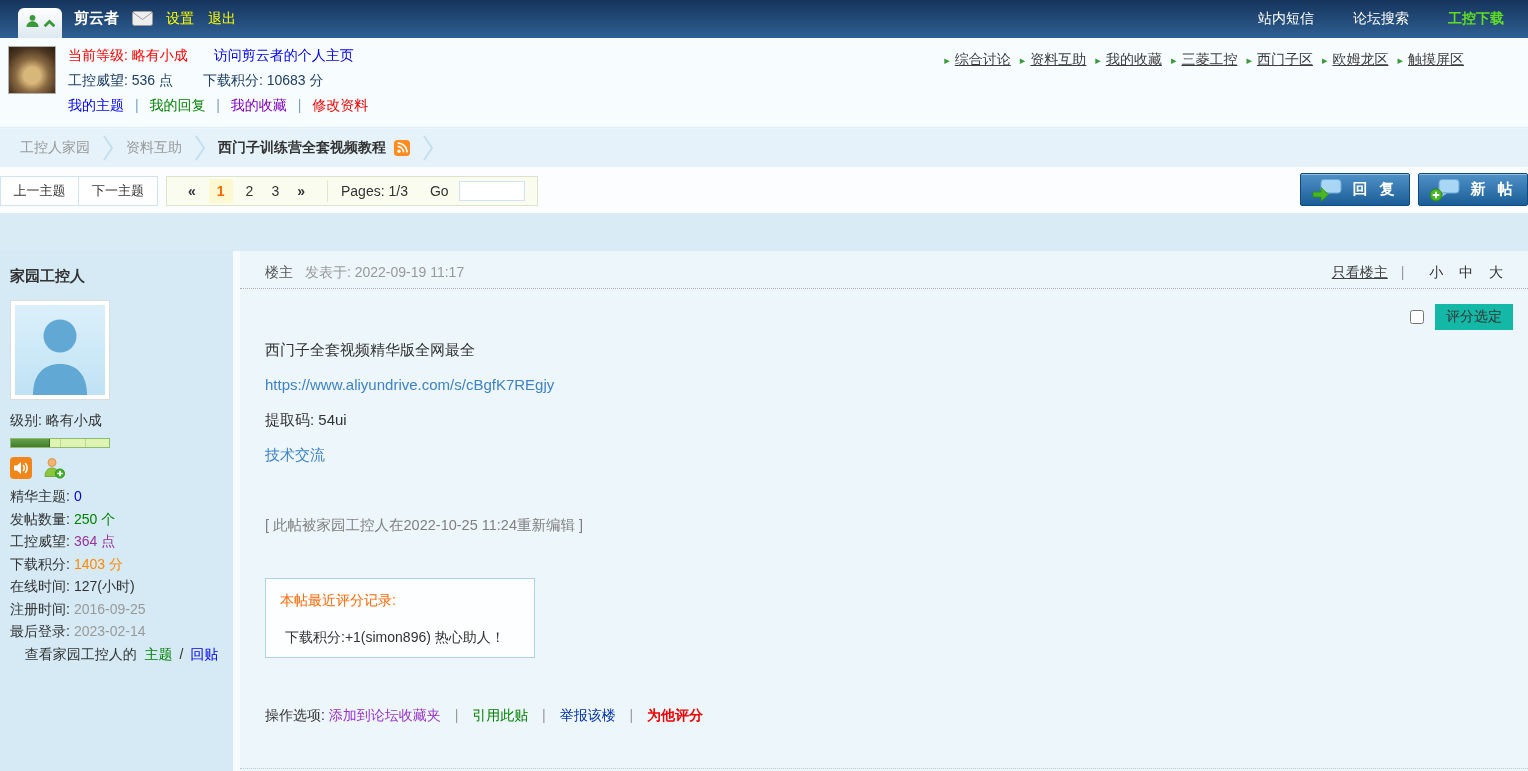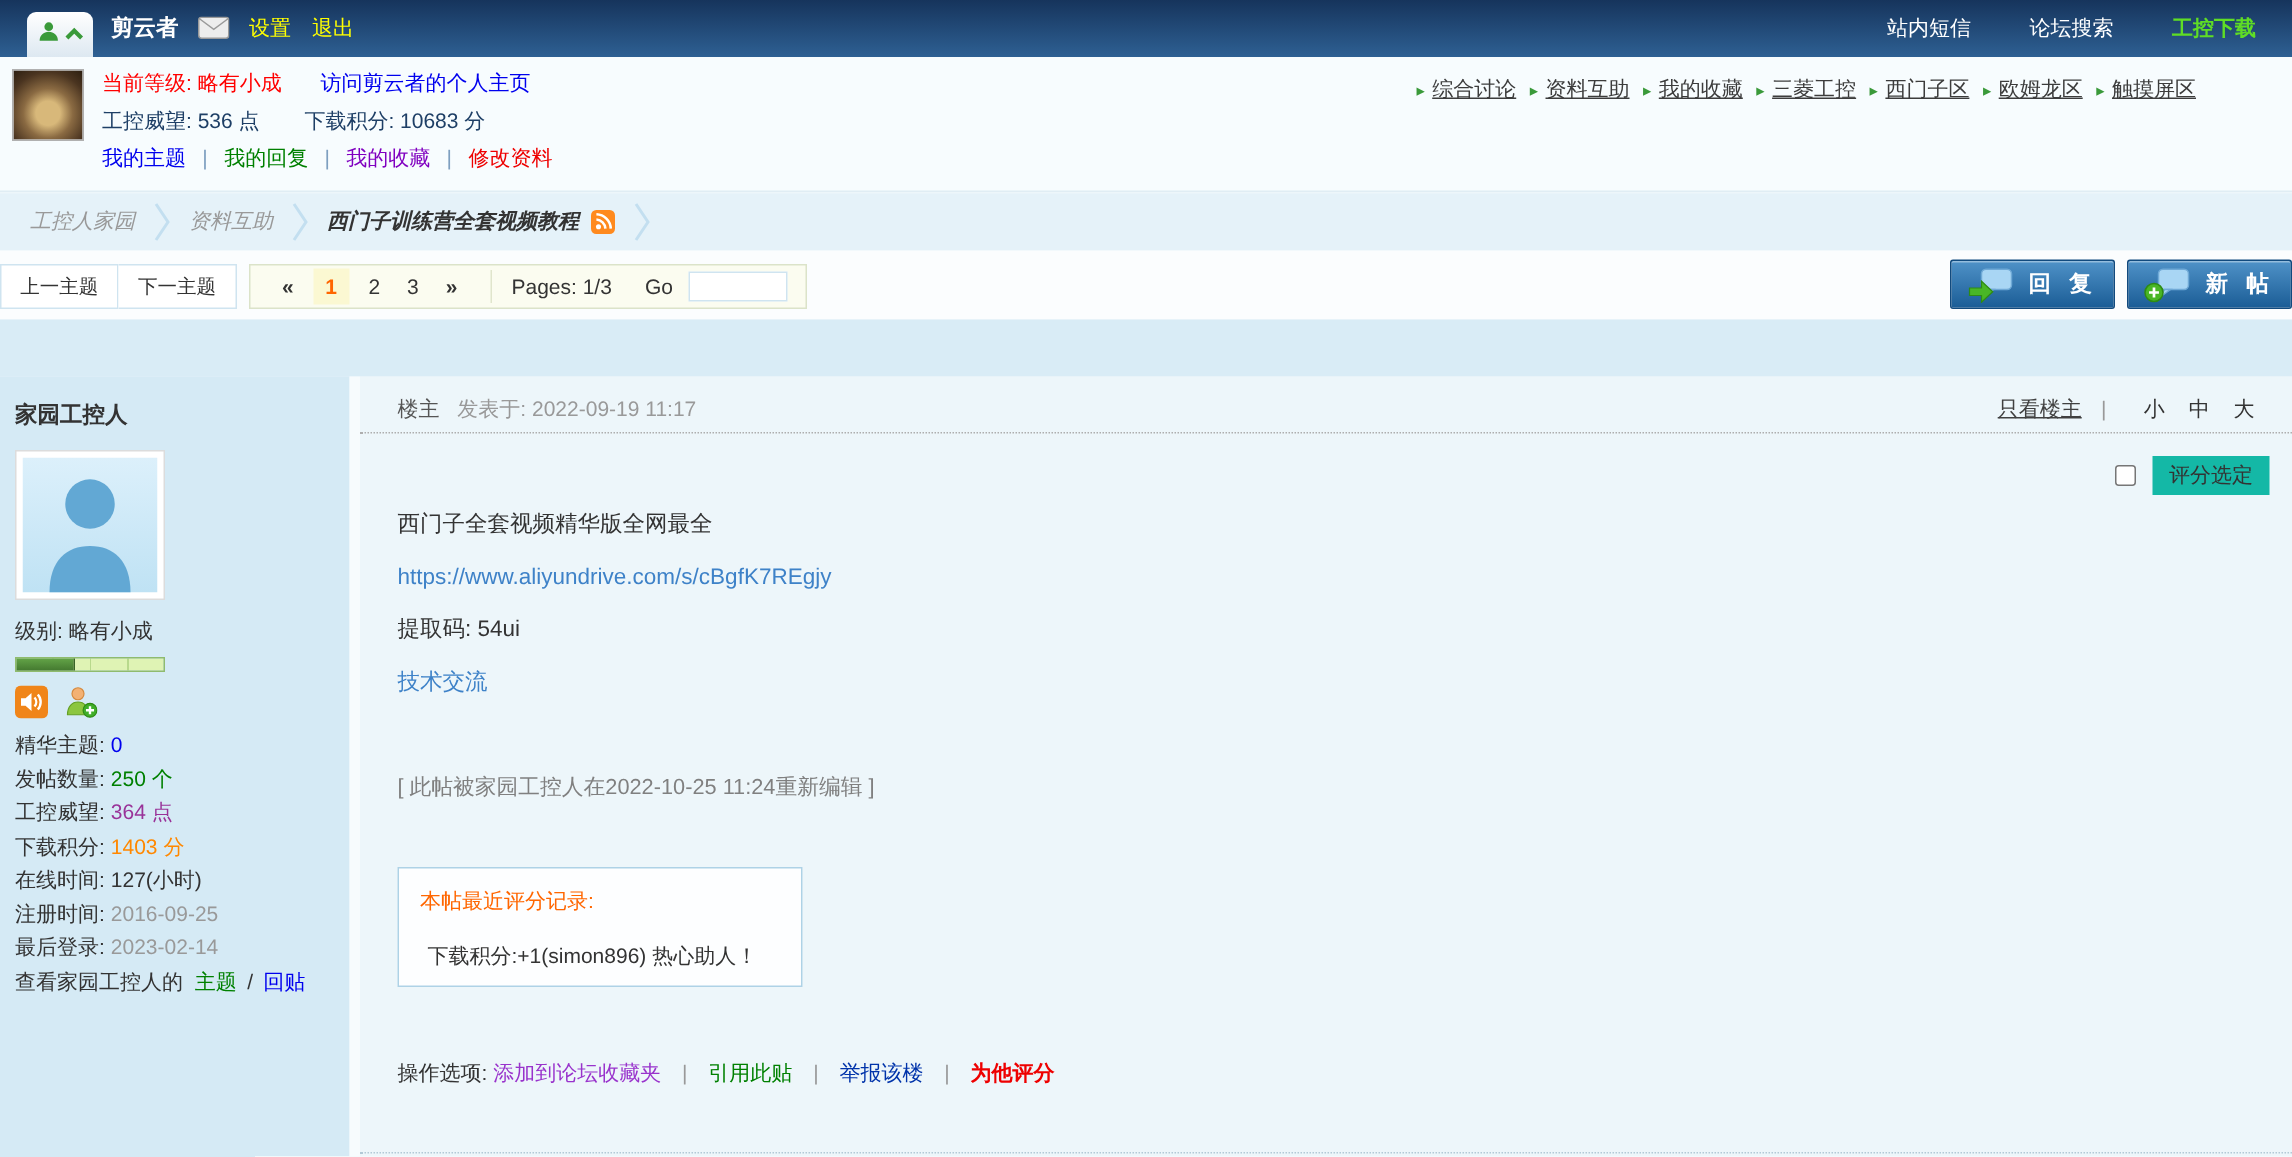--- a/index.html
+++ b/index.html
@@ -34,21 +34,21 @@
   .navy-text { color:#1e3f66; }
   .navy-text span { margin-right:26px; }
   .myline a { }
   .myline .sep { color:#7e9fc0; margin:0 7px; }
   .nav-right { position:absolute; right:64px; top:13px; font-size:14px; display:flex; align-items:center; }
   .nav-right .bullet { color:#3a9a3a; font-size:11px; margin:0 5px 0 9px; }
   .nav-right a { color:#3c3c3c; text-decoration:underline; }
 
   
   .crumbbar { position:absolute; top:129px; left:0; right:0; height:38px; background:#e5f2f9;
-              display:flex; align-items:center; padding-left:20px; font-size:14px;font-style:italic; }
+              display:flex; align-items:center; padding-left:20px; font-size:14px; }
   .crumb-link { color:#999; margin-right:12px; }
   .crumb-sep { margin-right:12px; display:flex; align-items:center; }
   .crumb-cur { color:#333; font-weight:bold; margin-right:8px; }
   .rss { margin-right:12px; display:flex; cursor:pointer; }
 
   
   .pagerow { position:absolute; top:167px; left:0; right:0; height:46px; background:#fbfdfe; }
   .topic-nav { position:absolute; left:0; top:9px; display:flex; }
   .topic-nav a { display:block; width:79px; height:30px; line-height:28px; text-align:center;
                  background:#fff; border:1px solid #cfe4f0; color:#333; font-size:13px; }
@@ -84,21 +84,21 @@
                border:1px solid #dcdcdc; padding:4px; cursor:pointer; }
   .sb-level { margin:12px 0 0 10px; font-size:14px; color:#333; }
   .sb-bar { margin:8px 0 0 10px; width:100px; height:10px; border:1px solid #8fbb6e;
             background:repeating-linear-gradient(90deg,#dff3b4 0 24px,#b8d98c 24px 25px); position:relative; }
   .sb-bar .fill { height:100%; background:linear-gradient(#63a347,#447a30);
                   border-right:1px solid #386426; }
   .sb-icons { margin:9px 0 0 10px; display:flex; gap:11px; align-items:center; }
   .sb-icons span { display:flex; cursor:pointer; }
   .sb-stats { margin:6px 0 0 10px; font-size:14px; color:#333; line-height:22.5px; }
   .sb-row .val { margin-left:4px; }
-  .sb-foot { margin:0 0 0 10px; font-size:14px; color:#333; line-height:22.5px; }
+  .sb-foot { margin:0 0 0 10px; font-size:14px; color:#333; line-height:22.5px;text-align:center; }
   .sb-foot .topics { color:#008000; margin-left:4px; }
   .sb-foot .slash { color:#333; margin:0 3px; }
   .sb-foot .replies { color:#0000ee; }
 
   .post-head { height:38px; padding:13px 25px 0; border-bottom:1px dotted #aeaeae;
                font-size:14px; position:relative; }
   .floor { color:#555; }
   .posted { color:#999; margin-left:8px; }
   .head-right { position:absolute; right:25px; top:13px; }
   .only-op { color:#404040; text-decoration:underline; }

